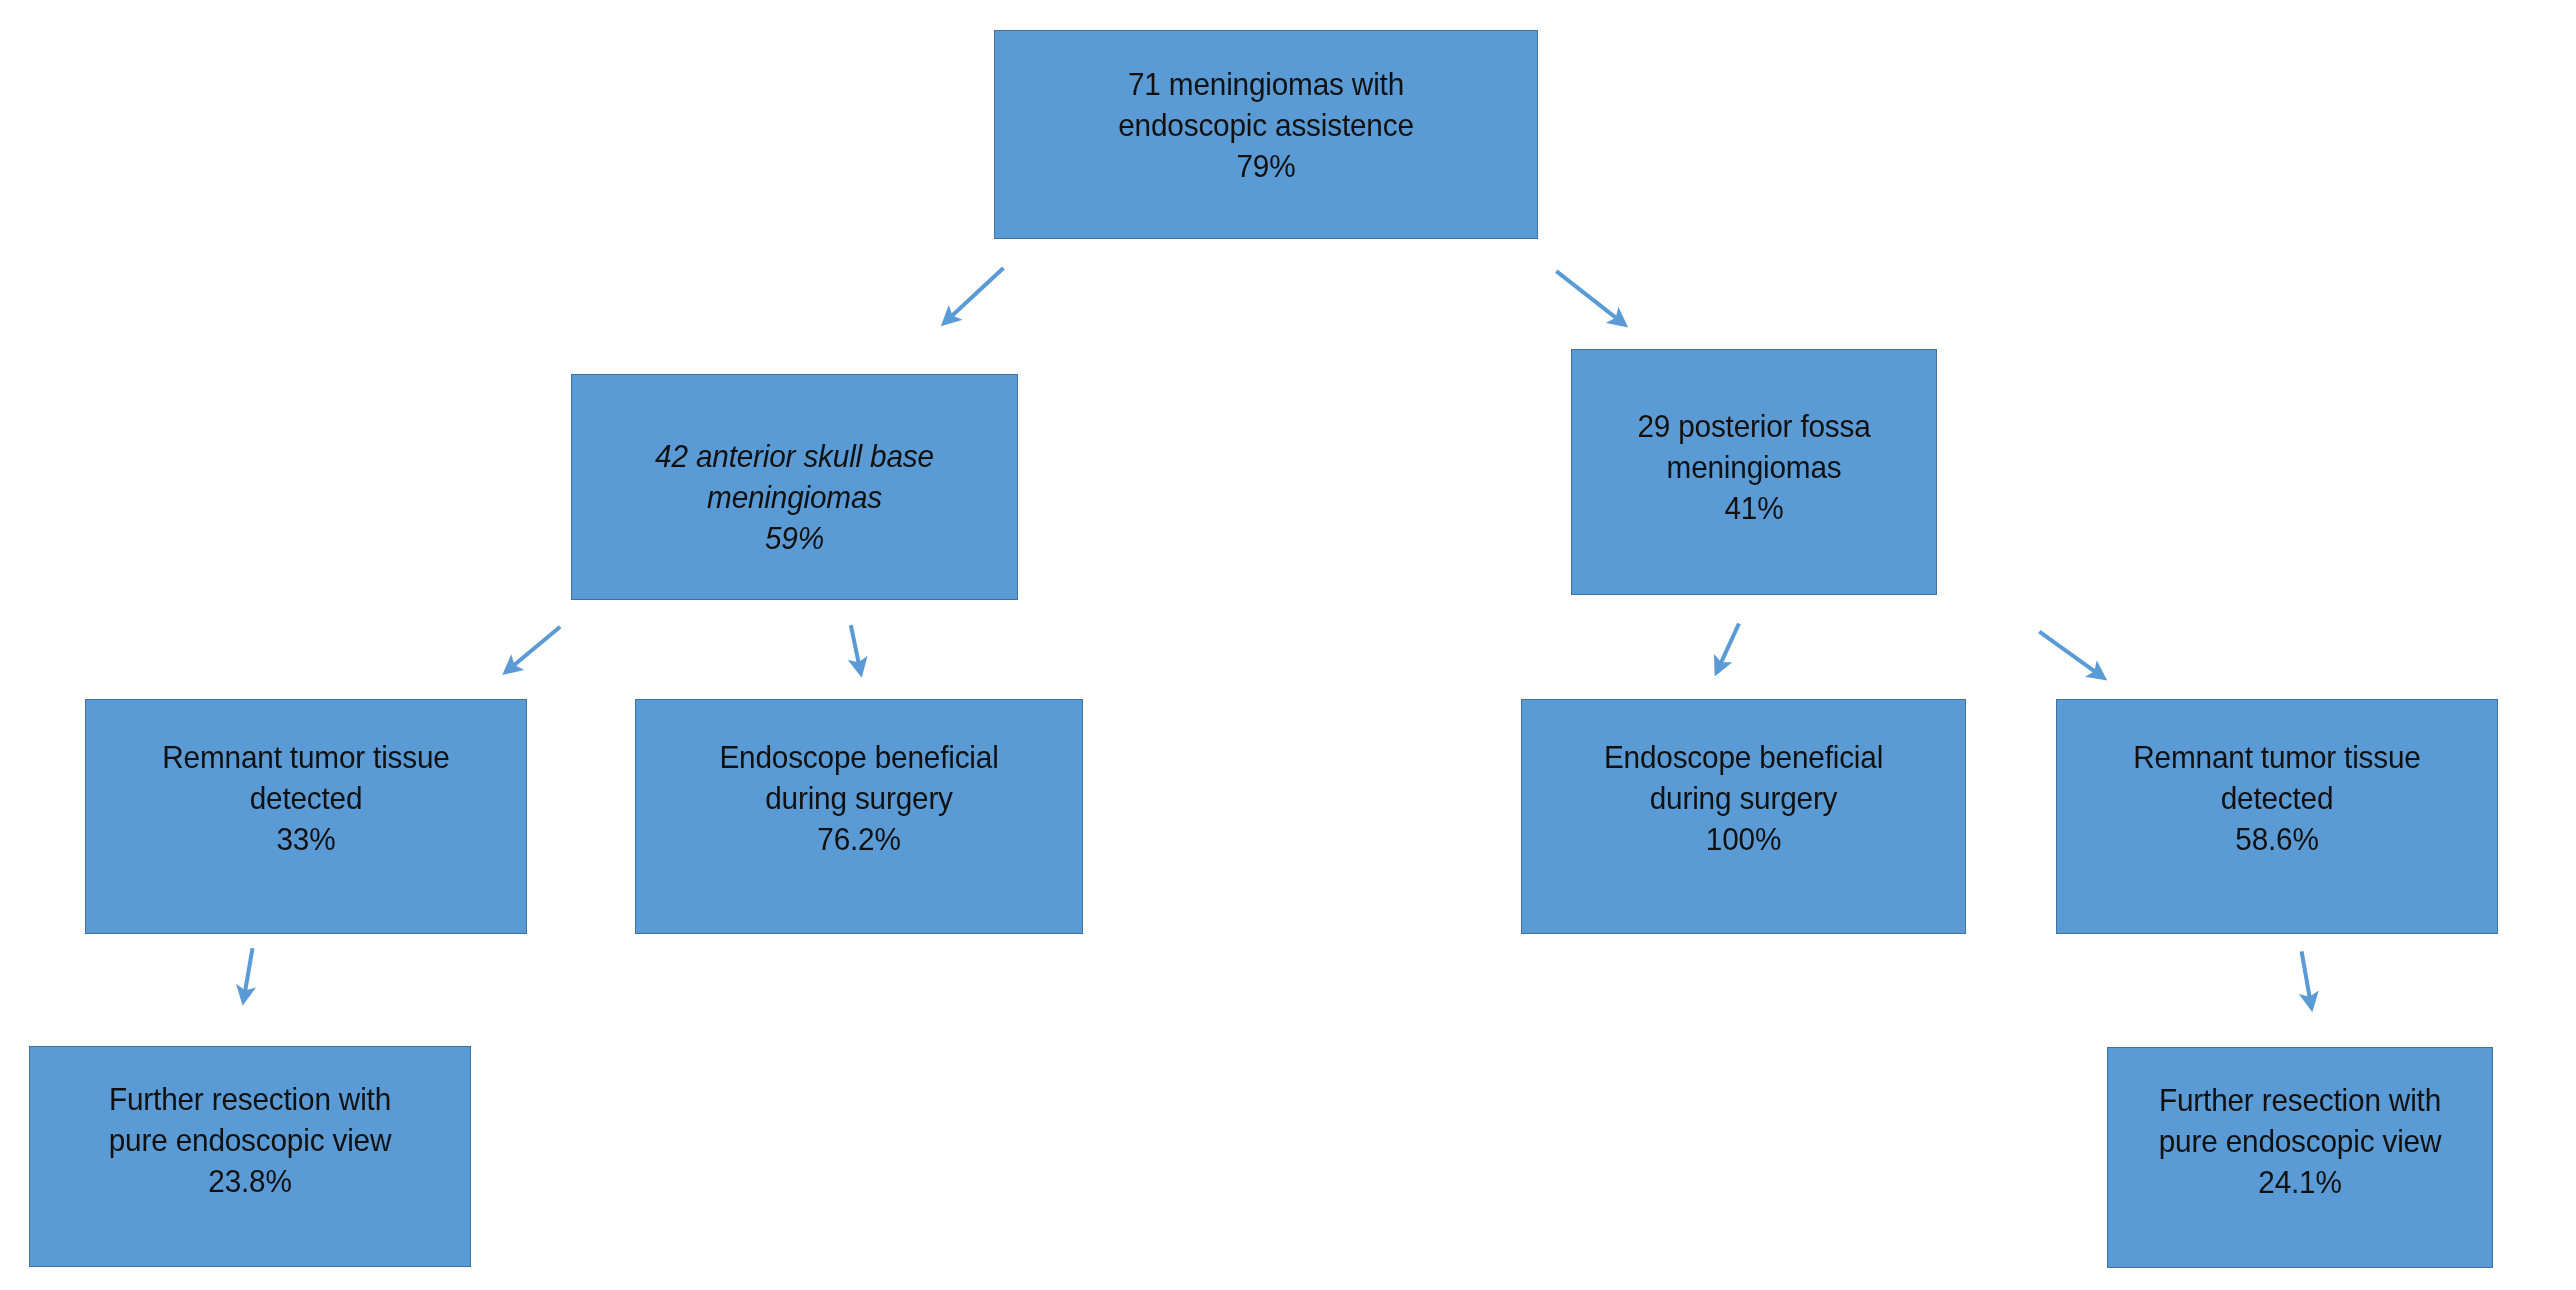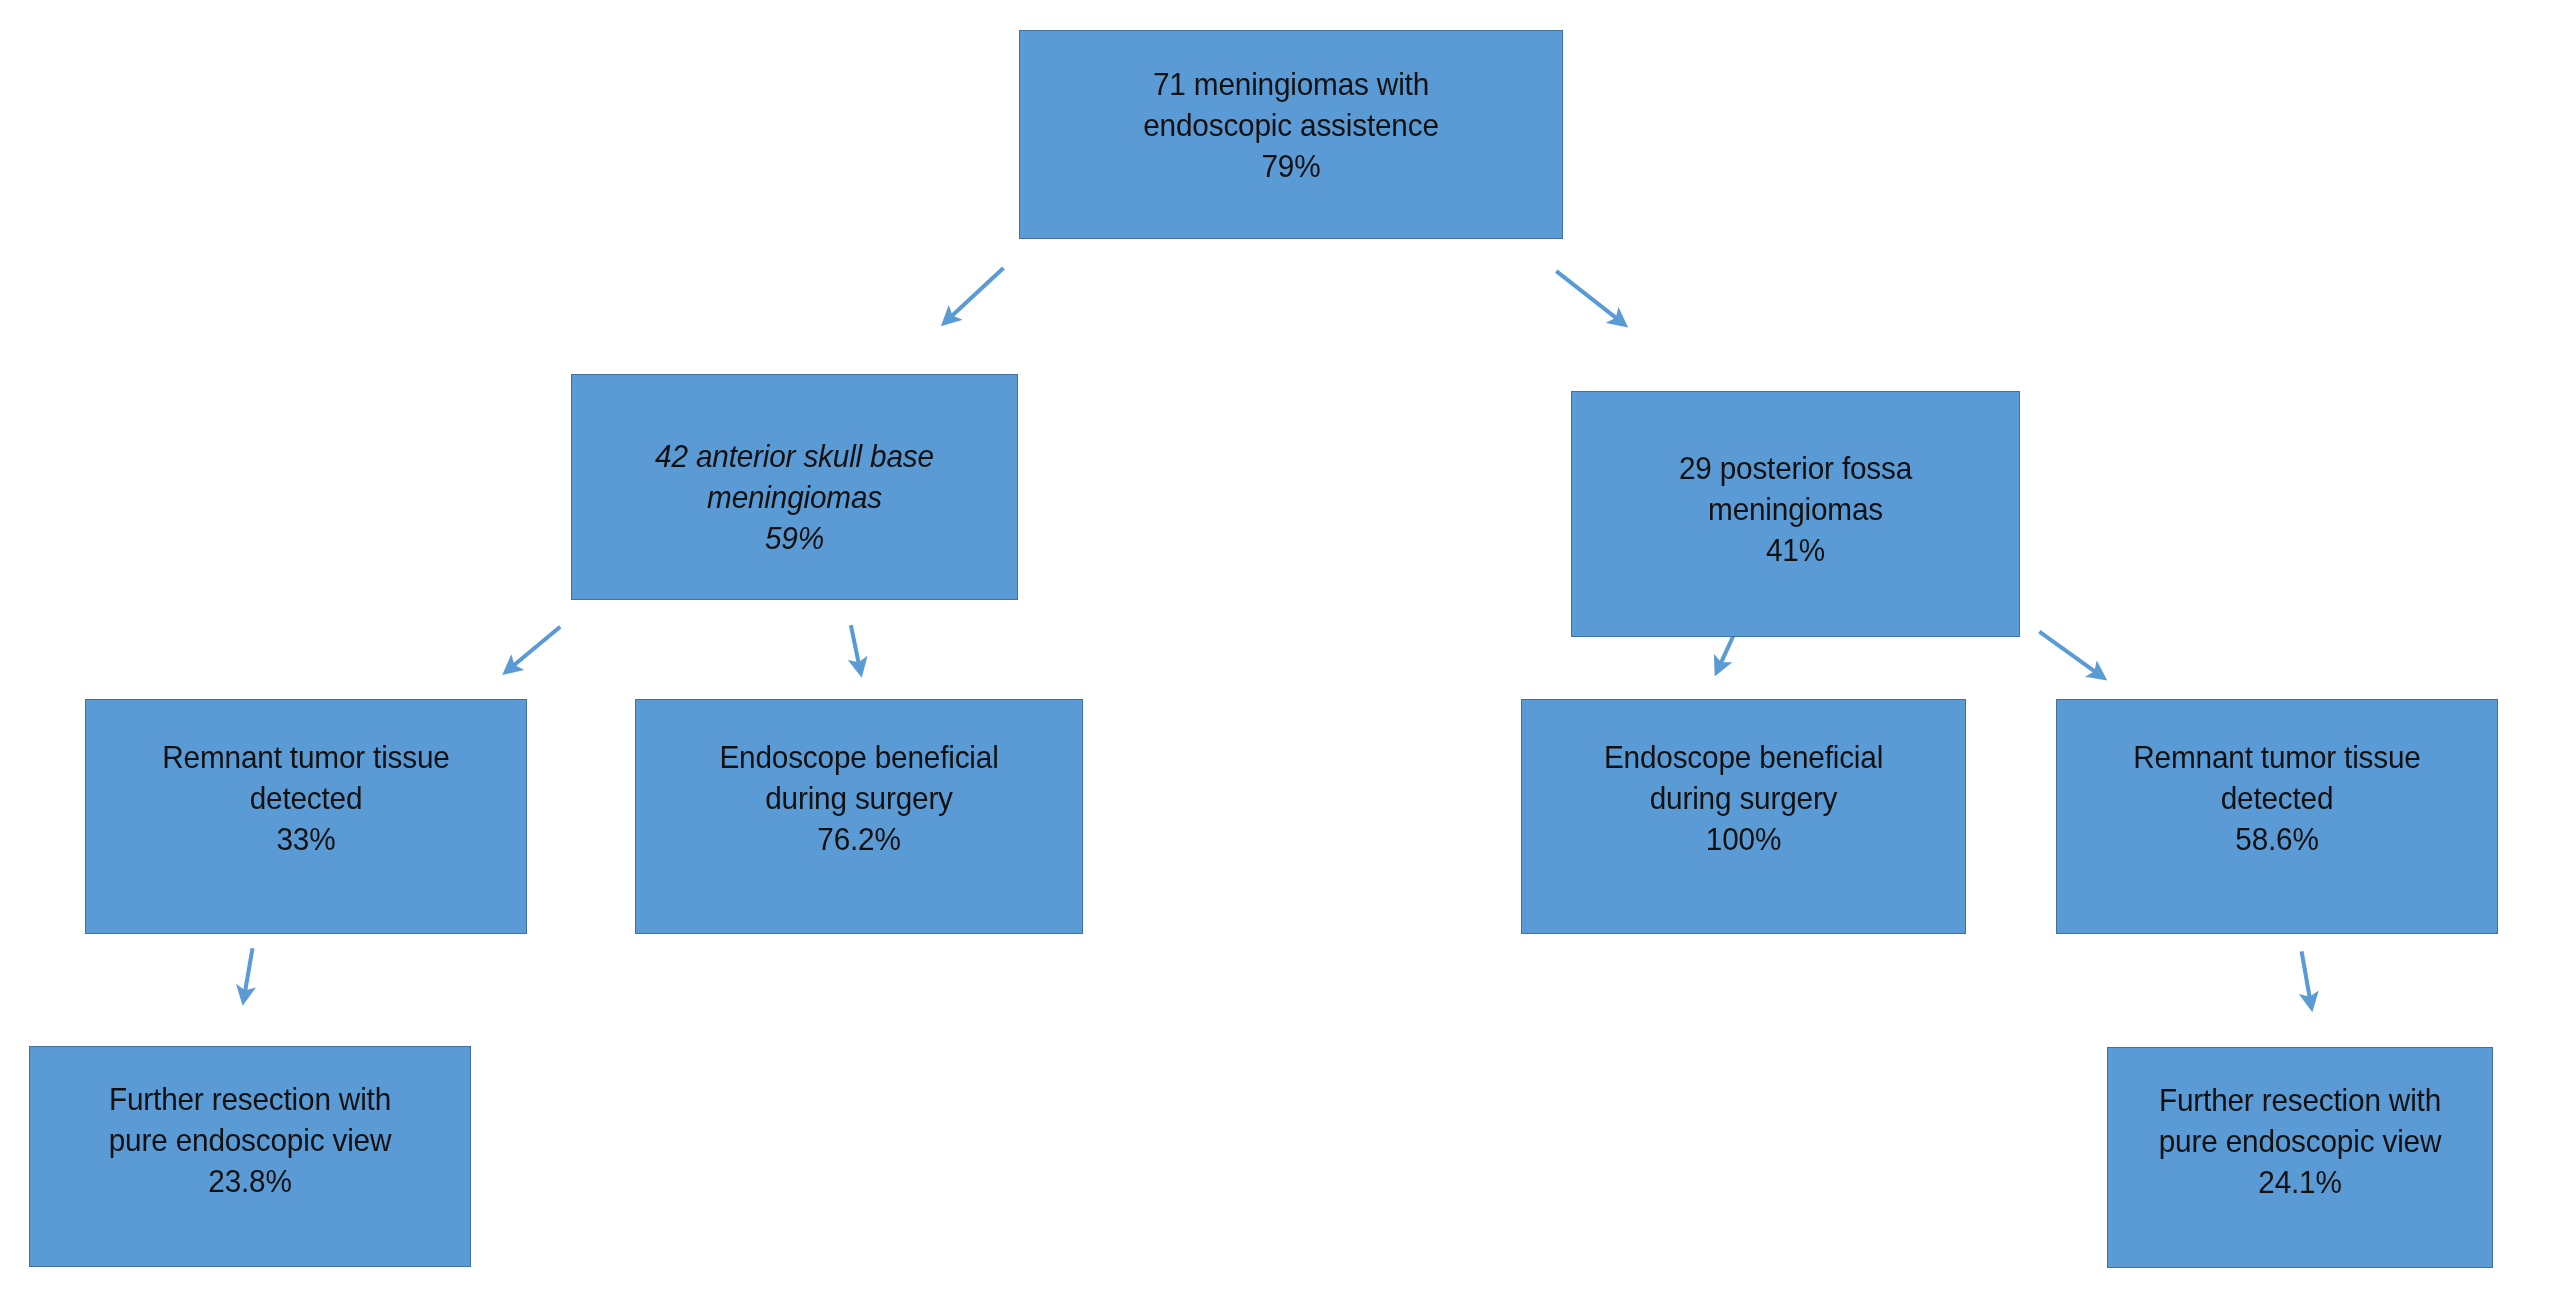--- a/index.html
+++ b/index.html
@@ -33,27 +33,27 @@
     text-align: center;
     color: #111111;
     font-family: "Liberation Sans", sans-serif;
     font-size: 32px;
     line-height: 1.28;
     letter-spacing: -0.2px;
     white-space: pre-line;
     transform: scaleX(0.93);
   }
   
-  #node-root      { left: 1019px; top: 30px;   width: 544px; height: 209px; }
+  #node-root      { left: 994px; top: 30px;   width: 544px; height: 209px; }
   #node-root .node-text { padding-bottom: 18px; }
 
   #node-anterior  { left: 571px;  top: 374px;  width: 447px; height: 226px; font-style: italic; }
   #node-anterior .node-text { padding-top: 21px; }
 
-  #node-posterior { left: 1571px; top: 391px;  width: 449px; height: 246px; }
+  #node-posterior { left: 1571px; top: 349px;  width: 366px; height: 246px; }
   #node-posterior .node-text { padding-bottom: 9.7px; }
 
   #node-remnant-left    { left: 85px;  top: 699px;  width: 442px; height: 235px; }
   #node-remnant-left .node-text { padding-bottom: 36px; }
 
   #node-endoscope-left  { left: 635px;  top: 699px;  width: 448px; height: 235px; }
   #node-endoscope-left .node-text { padding-bottom: 36px; }
 
   #node-endoscope-right { left: 1521px; top: 699px;  width: 445px; height: 235px; }
   #node-endoscope-right .node-text { padding-bottom: 36px; }

